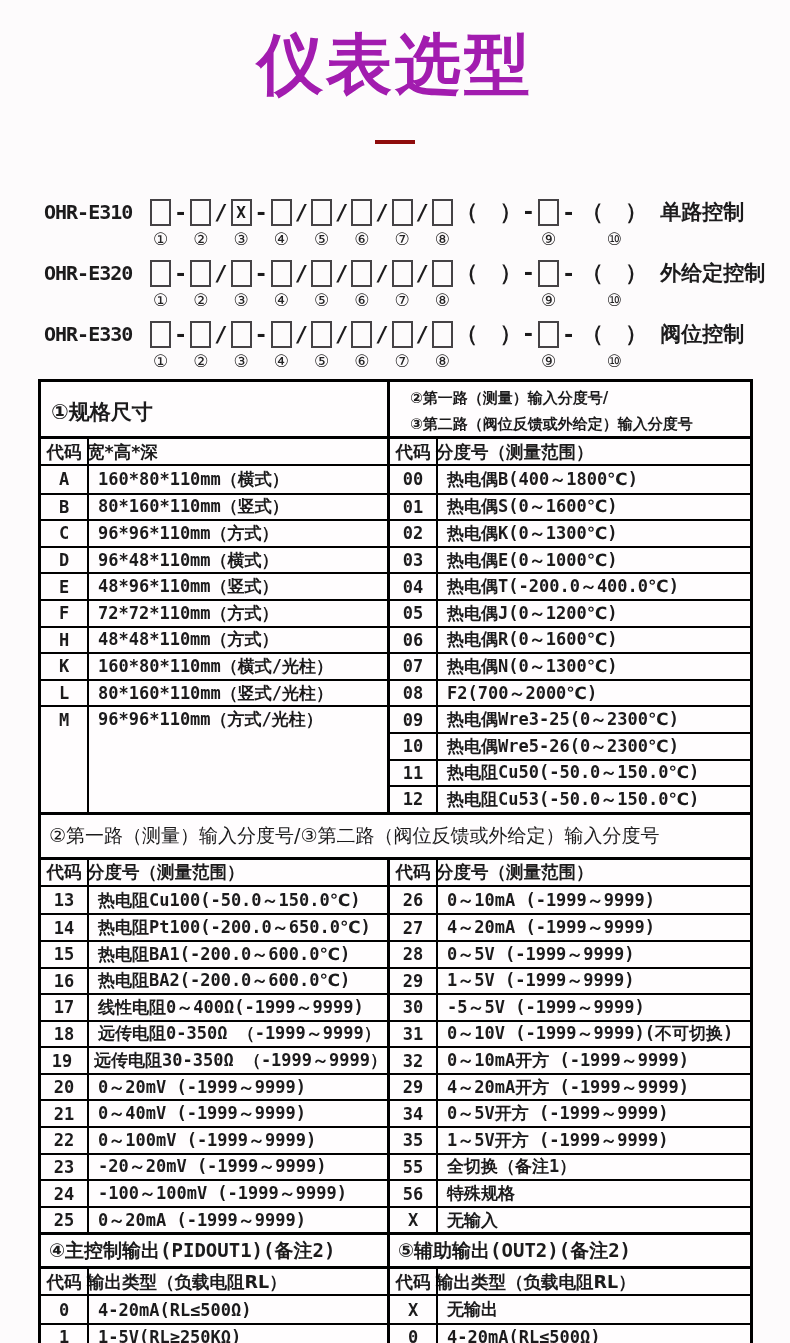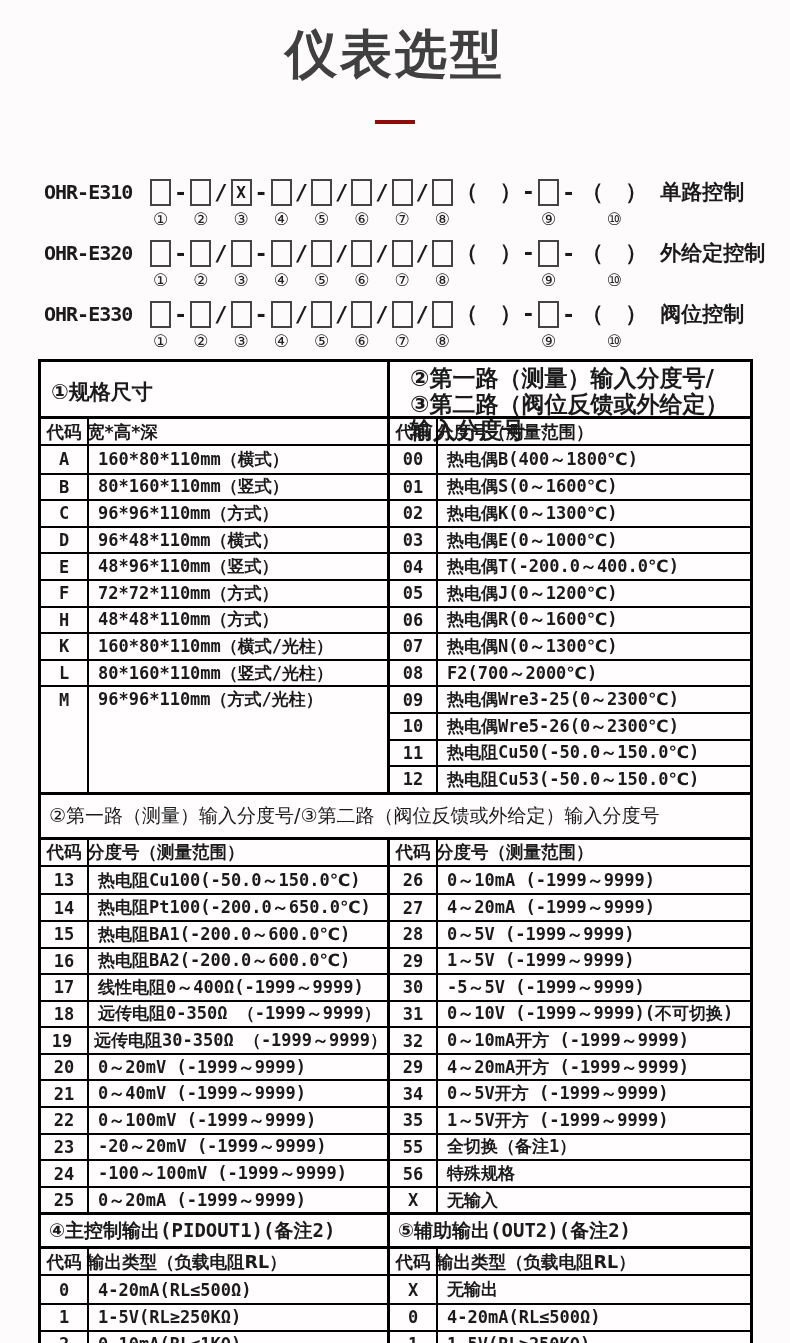--- a/index.html
+++ b/index.html
@@ -9,24 +9,24 @@
     overflow: hidden;
     background: #fdfbfc;
     color: #1c1b1c;
     font-family: "DejaVu Sans", sans-serif;
   }
 
   
   .title {
     margin-top: 20px;
     text-align: center;
-    font-size: 52px;
+    font-size: 66px;
     font-weight: 900;
     letter-spacing: 3px;
-    color: #404040;
+    color: #a21caf;
     font-family: "DejaVu Sans", sans-serif;
   }
   .title-dash {
     width: 40px; height: 4px;
     background: #8f0c0c;
     margin: 30px auto 0;
   }
 
   
   .models { margin: 52px 0 0 44px; }
@@ -79,21 +79,21 @@
   }
   .hright { flex: 1; }
 
   
   .toph { border-bottom: 3px solid #000; height: 57px; gap: 12px; }
   .toph .hleft {
     font-size: 21px; font-weight: 800;
     padding: 16px 0 0 10px;
   }
   .toph .hright {
-    font-size: 23px; font-weight: 800;
+    font-size: 15px; font-weight: 800;
     line-height: 26px;
     padding: 3px 0 0 8px;
   }
 
   
   .half { position: relative; }
   .half::before {
     content: "";
     position: absolute; left: 46px; top: 0; bottom: 0;
     width: 2px; background: #000;

